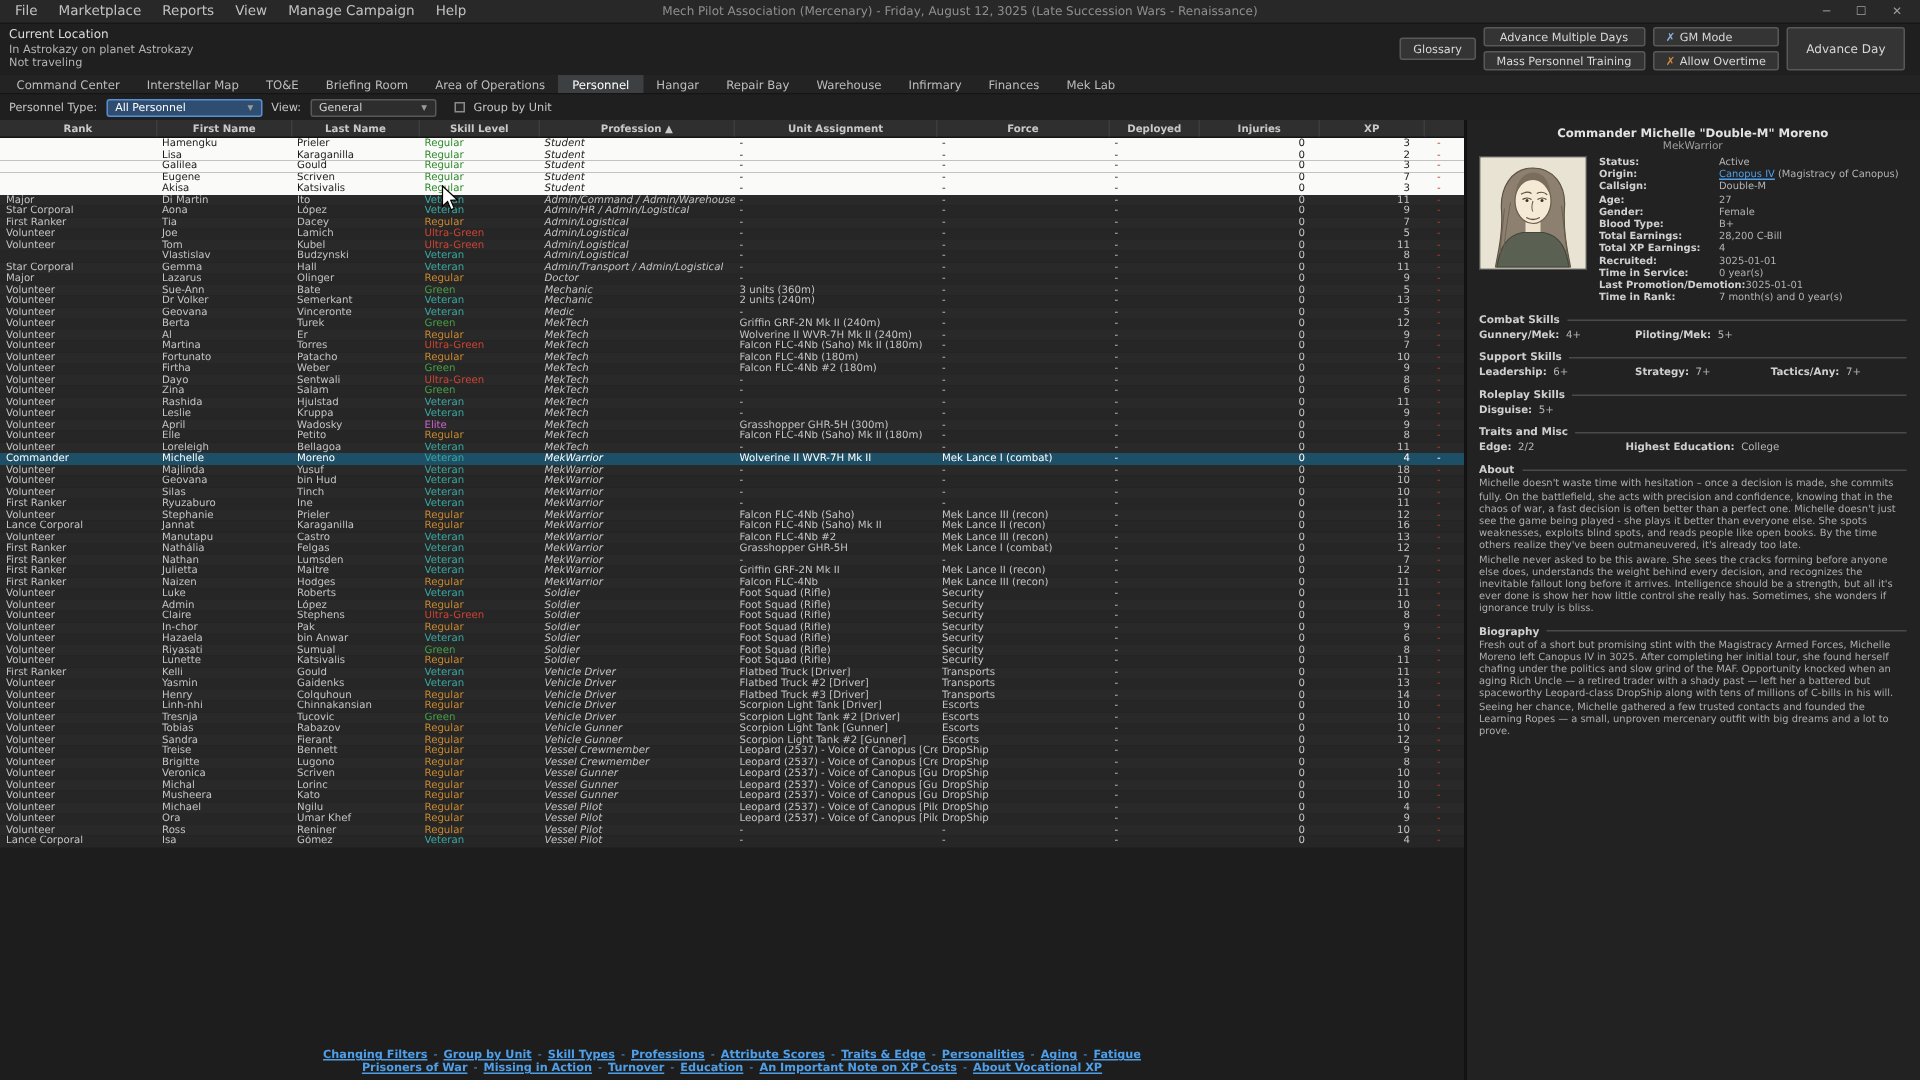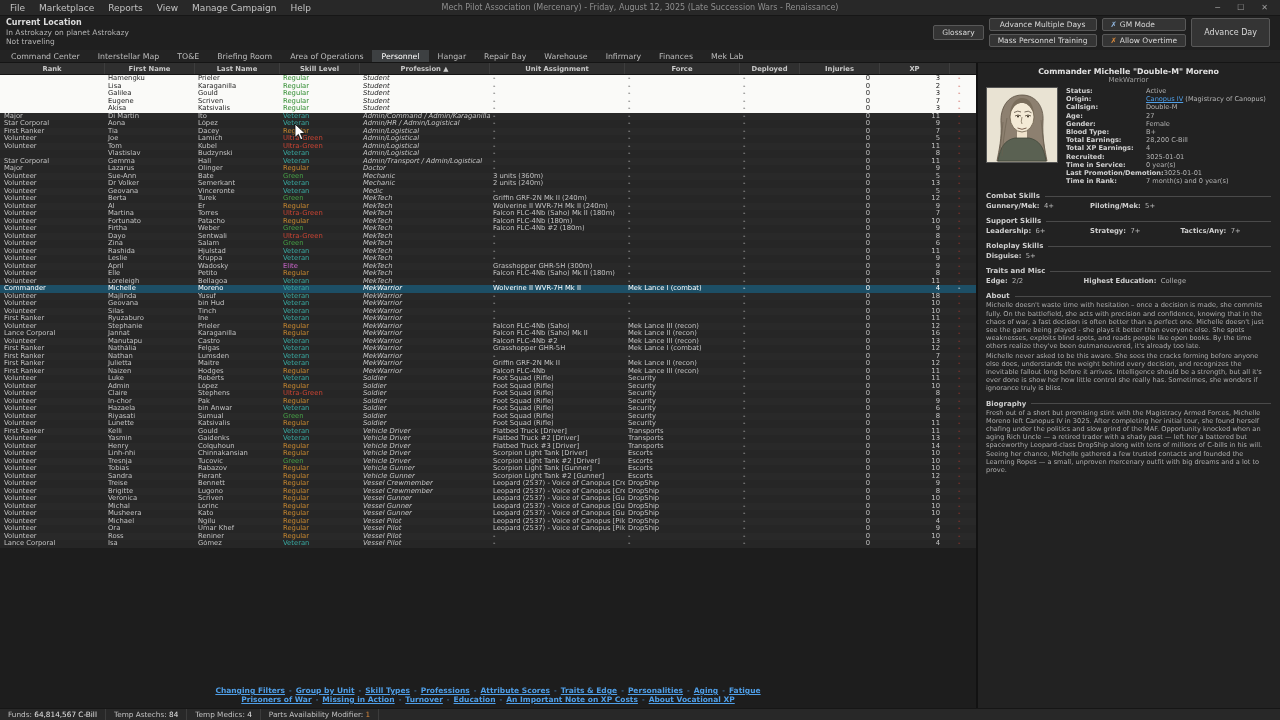--- a/index.html
+++ b/index.html
@@ -8,21 +8,21 @@
 a{cursor:pointer}
 .app{position:relative;width:1280px;height:720px;background:#1f1f1f;color:#c8c8c8;display:flex;flex-direction:column;overflow:hidden}
 
 .titlebar{height:16px;flex:none;background:#282828;border-bottom:1px solid #161616;display:flex;align-items:center;position:relative;font-size:9px}
 .menus{display:flex;padding-left:3px;z-index:2}
 .menu-item{padding:1px 7px;color:#c2c2c2}
 .wtitle{position:absolute;left:0;right:0;text-align:center;font-size:8px;color:#8f8f8f}
 .wbtns{margin-left:auto;display:flex;gap:17px;padding-right:12px;font-size:8px;color:#9d9d9d;z-index:2}
 
 .topbar{height:34px;flex:none;display:flex;align-items:flex-start;padding:2px 6px 0 6px;background:#1f1f1f}
-.loc-title{font-weight:bold;font-size:8px;color:#dcdcdc;line-height:10px}
+.loc-title{font-weight:normal;font-size:8px;color:#dcdcdc;line-height:10px}
 .loc-line{font-size:7.5px;color:#b2b2b2;line-height:9px}
 .topbtns{margin-left:auto;display:flex;gap:5px;align-items:stretch;height:29px;padding-right:4px}
 .btn{background:#343434;border:1px solid #585858;color:#d8d8d8;font-size:7.5px;font-family:inherit;padding:2px 8px;border-radius:2px;white-space:nowrap;cursor:pointer}
 .btn-col{display:flex;flex-direction:column;gap:3px;justify-content:stretch}
 .btn-col .btn{flex:1;padding:0 8px}
 .glossary-btn{align-self:center;height:15px;padding:0 8px}
 .advday{height:100%;font-size:8px;padding:0 12px}
 .toggle{display:flex;align-items:center;gap:3px;justify-content:flex-start}
 .x-blue{color:#8fb4dd;font-weight:bold}
 .x-orange{color:#d9893b;font-weight:bold}
@@ -144,20 +144,34 @@
       <div class="tab">Area of Operations</div>
       <div class="tab active">Personnel</div>
       <div class="tab">Hangar</div>
       <div class="tab">Repair Bay</div>
       <div class="tab">Warehouse</div>
       <div class="tab">Infirmary</div>
       <div class="tab">Finances</div>
       <div class="tab">Mek Lab</div>
     </div>
 
+  <div class="filterbar">
+    <span class="flabel">Personnel Type:</span>
+    <div class="select focused sel-type">
+      <span>All Personnel</span>
+      <span class="arrow">▼</span>
+    </div>
+    <span class="flabel">View:</span>
+    <div class="select sel-view">
+      <span>General</span>
+      <span class="arrow">▼</span>
+    </div>
+    <span class="checkbox"></span>
+    <span class="flabel">Group by Unit</span>
+  </div>
 
   <div class="content">
     <div class="table-col">
       <div class="thead" id="thead">
           <div class="th" style="width: 105px;">Rank</div>
           <div class="th" style="width: 90px;">First Name</div>
           <div class="th" style="width: 85px;">Last Name</div>
           <div class="th" style="width: 80px;">Skill Level</div>
           <div class="th" style="width: 130px;">Profession ▲</div>
           <div class="th" style="width: 135px;">Unit Assignment</div>
@@ -231,21 +245,21 @@
             <div class="td c7" style="width: 60px;">-</div>
             <div class="td c8" style="width: 80px;">0</div>
             <div class="td c9" style="width: 70px;">3</div>
             <div class="td overflow-cell" style="width: 26px;">-</div>
           </div>
           <div class="trow">
             <div class="td c0" style="width: 105px;">Major</div>
             <div class="td c1" style="width: 90px;">Di Martin</div>
             <div class="td c2" style="width: 85px;">Ito</div>
             <div class="td c3" style="width: 80px; color: rgb(56, 168, 160);">Veteran</div>
-            <div class="td c4" style="width: 130px;">Admin/Command / Admin/Karaganilla</div>
+            <div class="td c4" style="width: 130px;">Admin/Command / Admin/Warehouse</div>
             <div class="td c5" style="width: 135px;">-</div>
             <div class="td c6" style="width: 115px;">-</div>
             <div class="td c7" style="width: 60px;">-</div>
             <div class="td c8" style="width: 80px;">0</div>
             <div class="td c9" style="width: 70px;">11</div>
             <div class="td overflow-cell" style="width: 26px;">-</div>
           </div>
           <div class="trow">
             <div class="td c0" style="width: 105px;">Star Corporal</div>
             <div class="td c1" style="width: 90px;">Aona</div>
@@ -1104,24 +1118,18 @@
           <div class="para">Michelle doesn't waste time with hesitation – once a decision is made, she commits fully. On the battlefield, she acts with precision and confidence, knowing that in the chaos of war, a fast decision is often better than a perfect one. Michelle doesn't just see the game being played - she plays it better than everyone else. She spots weaknesses, exploits blind spots, and reads people like open books. By the time others realize they've been outmaneuvered, it's already too late.</div>
           <div class="para">Michelle never asked to be this aware. She sees the cracks forming before anyone else does, understands the weight behind every decision, and recognizes the inevitable fallout long before it arrives. Intelligence should be a strength, but all it's ever done is show her how little control she really has. Sometimes, she wonders if ignorance truly is bliss.</div>
           <div class="sec-head">
             <span>Biography</span>
           </div>
           <div class="para">Fresh out of a short but promising stint with the Magistracy Armed Forces, Michelle Moreno left Canopus IV in 3025. After completing her initial tour, she found herself chafing under the politics and slow grind of the MAF. Opportunity knocked when an aging Rich Uncle — a retired trader with a shady past — left her a battered but spaceworthy Leopard-class DropShip along with tens of millions of C-bills in his will. Seeing her chance, Michelle gathered a few trusted contacts and founded the Learning Ropes — a small, unproven mercenary outfit with big dreams and a lot to prove.</div>
         </div>
     </div>
   </div>
 
-  <div class="statusbar" id="statusbar">
-      <span class="sb-item"><span class="sb-label">Funds: </span><span class="sb-value">64,814,567 C-Bill</span></span>
-      <span class="sb-item"><span class="sb-label">Temp Astechs: </span><span class="sb-value">84</span></span>
-      <span class="sb-item"><span class="sb-label">Temp Medics: </span><span class="sb-value">4</span></span>
-      <span class="sb-item"><span class="sb-label">Parts Availability Modifier: </span><span class="sb-value" style="color: rgb(217, 137, 59);">1</span></span>
-    </div>
 
   <svg class="cursor" width="12" height="18" viewBox="0 0 12 18">
     <path d="M1 1 L1 14.5 L4.4 11.4 L6.7 16.8 L8.8 15.8 L6.5 10.6 L11 10.3 Z" fill="#fff" stroke="#000" stroke-width="0.8"></path>
   </svg>
 
 </div>
 
 </body></html>

